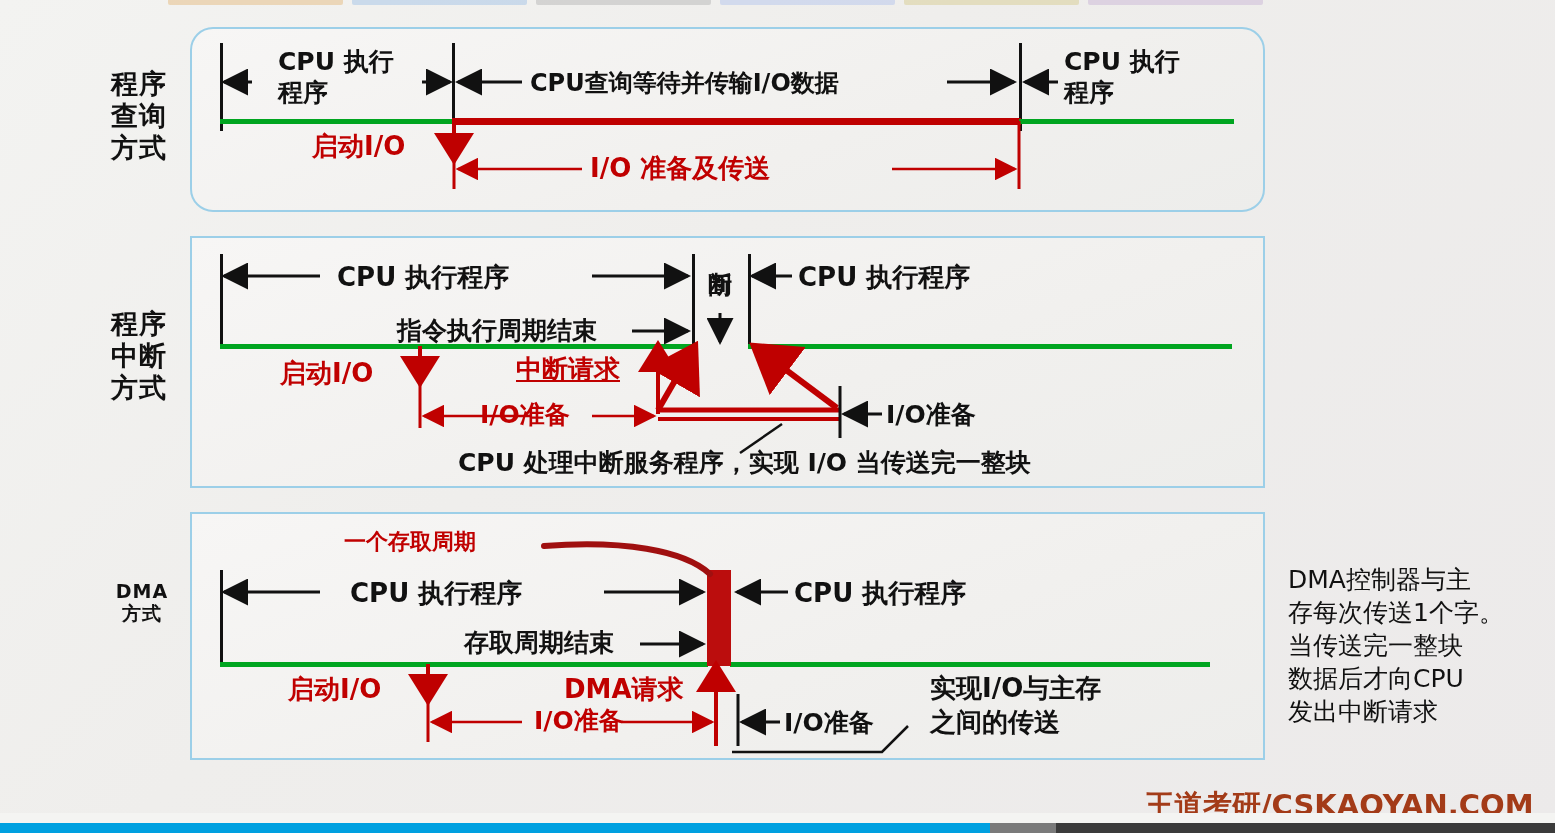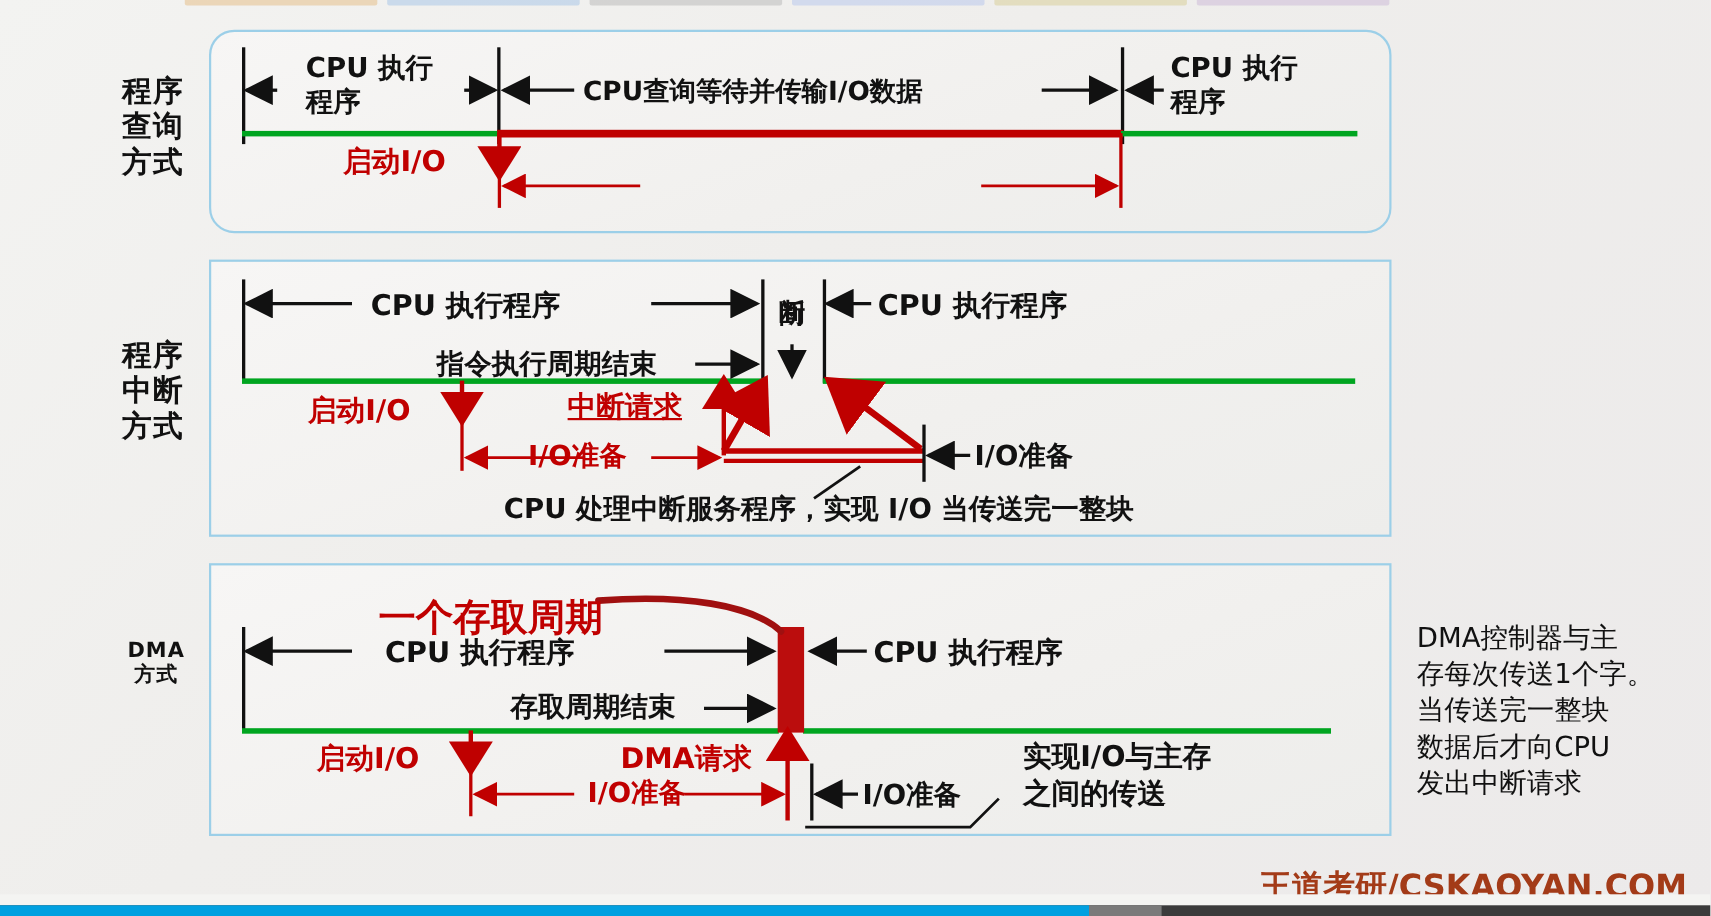--- a/index.html
+++ b/index.html
@@ -127,20 +127,21 @@
 
     <div class="lbl cn" style="left:338px;top:38px;font-size:24px;">CPU查询等待并传输I/O数据</div>
 
     <div class="lbl cn" style="left:872px;top:18px;font-size:25px;line-height:1.22;">
       <div>CPU 执行</div>
       <div>程序</div>
     </div>
 
     <div class="lbl red cn" style="left:120px;top:100px;font-size:26px;">启动I/O</div>
 
+    <div class="lbl red cn" style="left:398px;top:122px;font-size:26px;">I/O 准备及传送</div>
   </div>
 
   <div class="row-label cn" style="left:96px;top:308px;width:86px;font-size:27px;">
     <div>程序</div>
     <div>中断</div>
     <div>方式</div>
   </div>
 
   <div class="panel" style="left:190px;top:236px;width:1075px;height:252px;">
 
@@ -293,21 +294,21 @@
 
       <line x1="330" y1="208" x2="240" y2="208" stroke="#c00000" stroke-width="2.5" marker-end="url(#c-ared)"></line>
       <line x1="430" y1="208" x2="520" y2="208" stroke="#c00000" stroke-width="2.5" marker-end="url(#c-ared2)"></line>
 
       <line x1="546" y1="180" x2="546" y2="232" stroke="#111" stroke-width="3"></line>
       <line x1="588" y1="208" x2="550" y2="208" stroke="#111" stroke-width="3" marker-end="url(#c-ablk5)"></line>
 
       <path d="M540,238 L690,238 L716,212" stroke="#111" stroke-width="2.5" fill="none"></path>
     </svg>
 
-    <div class="lbl red cn" style="left:152px;top:13px;font-size:34px;margin-top:12px;">一个存取周期</div>
+    <div class="lbl red cn" style="left:152px;top:13px;font-size:22px;">一个存取周期</div>
 
     <div class="lbl cn" style="left:158px;top:62px;font-size:26px;">CPU 执行程序</div>
 
     <div class="lbl cn" style="left:272px;top:112px;font-size:25px;">存取周期结束</div>
 
     <div class="lbl cn" style="left:602px;top:62px;font-size:26px;">CPU 执行程序</div>
 
     <div class="lbl red cn" style="left:96px;top:158px;font-size:26px;">启动I/O</div>
 
     <div class="lbl red cn" style="left:372px;top:158px;font-size:26px;">DMA请求</div>

